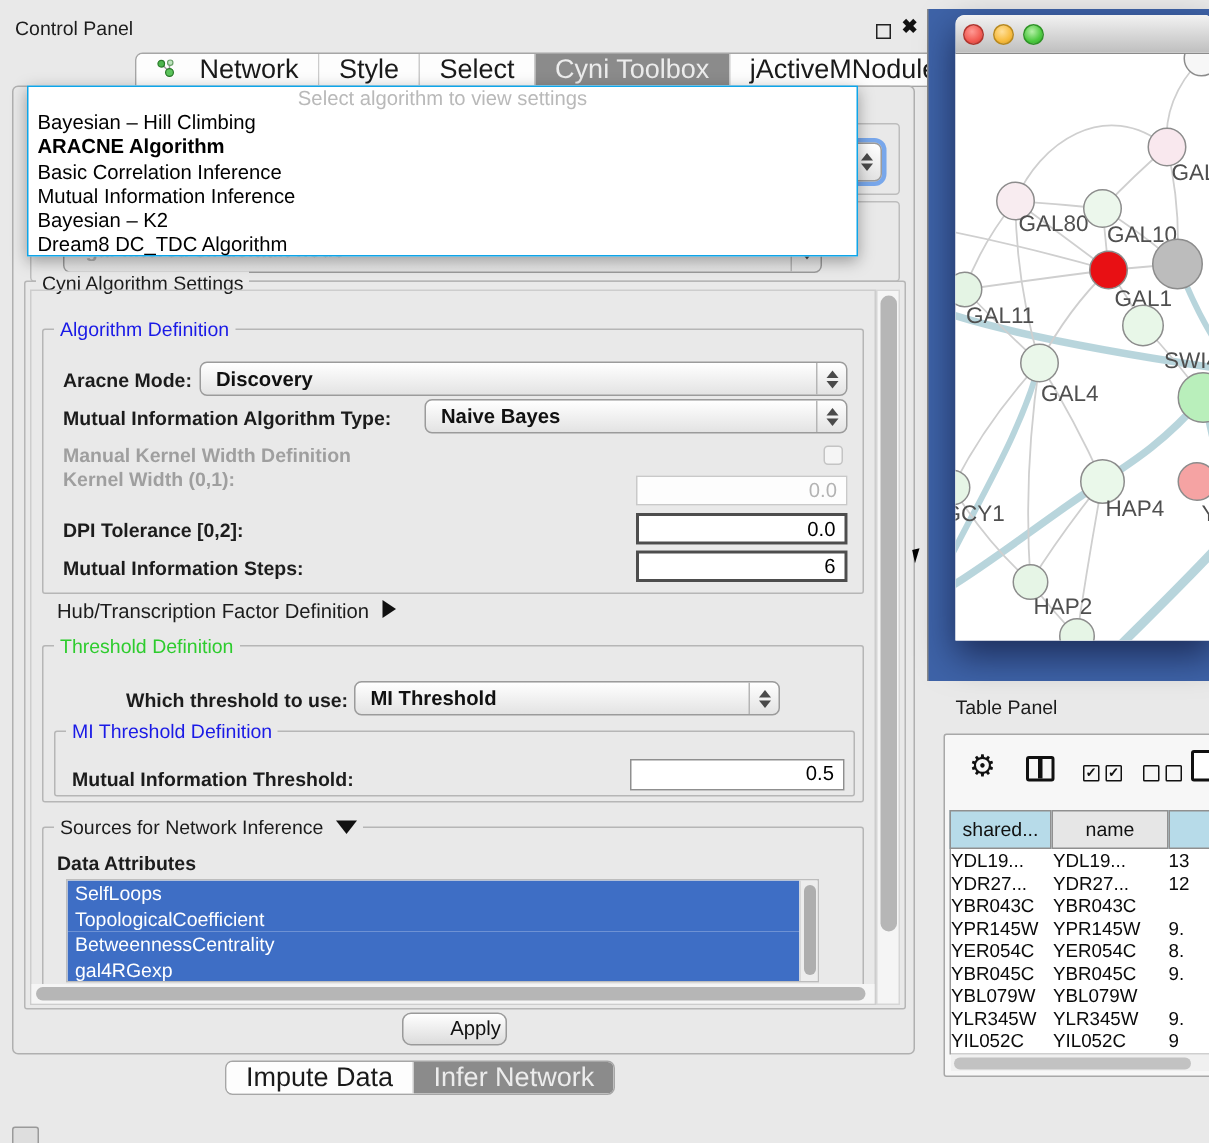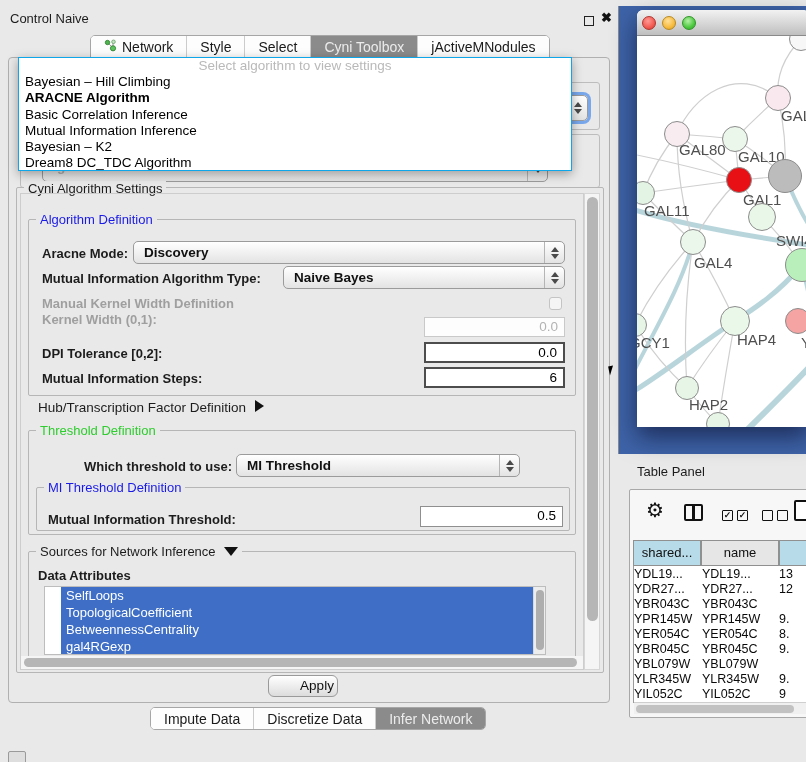--- a/index.html
+++ b/index.html
@@ -7,21 +7,21 @@
   body { font-family: "Liberation Sans", sans-serif; background:#e9e9e9; }
   #screen { position:relative; width:806px; height:762px; overflow:hidden; background:#e9e9e9; }
   .abs { position:absolute; }
 
   
   .cp-titlebar-text { left:10px; top:11px; font-size:13px; color:#1c1c1c; }
   .float-ico { left:584px; top:16px; width:10px; height:10px; border:1.5px solid #222; background:transparent; }
   .close-ico { left:601px; top:10px; font-size:13px; font-weight:bold; color:#111; }
 
   .tabstrip { display:flex; height:23px; border:1px solid #a6a6a6; border-radius:5px 5px 0 0; background:#fdfdfd; overflow:hidden; }
-  .tab { display:flex; align-items:center; gap:5px; padding:0 13px; font-size:14px; color:#1a1a1a; border-right:1px solid #cccccc; background:#fdfdfd; cursor:default; }
+  .tab { display:flex; align-items:center; gap:16px; padding:0 13px; font-size:18px; color:#1a1a1a; border-right:1px solid #cccccc; background:#fdfdfd; cursor:default; }
   .tab:last-child { border-right:none; }
   .tab.selected { background:#8b8b8b; color:#ececec; }
 
   .content-box { left:8px; top:57px; width:602px; height:646px; border:1px solid #b0b0b0; border-radius:4px; background:#e9e9e9; }
 
   .ghost-box { border:1px solid #bdbdbd; border-radius:3px; }
   .combo { border:1px solid #9b9b9b; border-radius:5px; background:linear-gradient(#ffffff,#e3e3e3); display:flex; align-items:center;font-weight:bold; }
   .combo .combo-text { flex:1; padding-left:10px; font-size:13.5px; color:#111; white-space:nowrap; overflow:hidden; }
   .combo .spinner { width:20px; align-self:stretch; border-left:1px solid #b5b5b5; display:flex; flex-direction:column; align-items:center; justify-content:center; gap:2px; }
   .tri-up { width:0; height:0; border-left:4px solid transparent; border-right:4px solid transparent; border-bottom:5px solid #4a4a4a; }
@@ -47,21 +47,21 @@
 
   .numfield { background:#ffffff; font-size:13.5px; text-align:right; padding-right:6px; color:#000; }
   .numfield.strong { border:2px solid #4d4d4d; }
   .numfield.normal { border:1.5px solid #8f8f8f; }
   .numfield.dis { border:1px solid #c9c9c9; color:#b3b3b3; background:#fdfdfd; }
   .chk { width:13px; height:13px; border:1.5px solid #c4c4c4; border-radius:3px; background:#f5f5f5; }
 
   .arrow-right { display:inline-block; width:0; height:0; border-top:6px solid transparent; border-bottom:6px solid transparent; border-left:9px solid #111; margin-left:9px; }
   .arrow-down { display:inline-block; width:0; height:0; border-left:7px solid transparent; border-right:7px solid transparent; border-top:9px solid #111; margin-left:8px; }
 
-  .listbox { background:#ffffff; border:1px solid #bdbdbd; overflow:hidden;padding-left:16px; }
+  .listbox { background:#ffffff; border:1px solid #bdbdbd; overflow:hidden; }
   .attr-item { height:17px; line-height:17px; padding-left:5px; font-size:13px; color:#000; width:calc(100% - 12px); }
   .attr-item.selected { background:#3e6ec5; color:#ffffff; }
   .list-vscroll { position:absolute; right:0; top:0; bottom:0; width:12px; background:#ededed; border-left:1px solid #d8d8d8; }
   .list-vthumb { position:absolute; left:1.5px; top:3px; width:8px; height:60px; background:#aeaeae; border-radius:4px; }
 
   .scroll-track-v { background:#f5f5f5; border:1px solid #d6d6d6; }
   .scroll-thumb { background:#b6b6b6; border-radius:6px; }
 
   .btn { border:1px solid #9a9a9a; border-radius:6px; background:linear-gradient(#ffffff,#dcdcdc); font-size:13.5px; color:#111; text-align:center;padding-left:28px; }
 
@@ -94,21 +94,21 @@
   .tp-hthumb { position:absolute; left:2px; top:1.5px; width:158px; height:8px; background:#c2c2c2; border-radius:4px; }
 
   .mini-ico { left:8px; top:751px; width:18px; height:14px; border:1.5px solid #9a9a9a; border-radius:2px; background:#dedede; }
   .cursor { left:609px; top:366px; width:0; height:0; border-left:5px solid #000; border-bottom:9px solid transparent; transform:rotate(-12deg); }
 </style>
 </head>
 <body>
 
 <div id="screen">
 
-  <div class="abs cp-titlebar-text">Control Naive</div>
+  <div class="abs cp-titlebar-text">Control Panel</div>
   <div class="abs float-ico"></div>
   <div class="abs close-ico">✖</div>
 
   <div class="abs tabstrip" style="left:90px; top:35px;">
     <div class="tab">
       <span>
         <svg width="13" height="13" viewBox="0 0 13 13">
           <line x1="4" y1="4" x2="9" y2="9" stroke="#9a9a9a" stroke-width="1"></line>
           <line x1="9" y1="3" x2="9" y2="9" stroke="#9a9a9a" stroke-width="1"></line>
           <circle cx="3.5" cy="3.5" r="2.2" fill="#4db54d" stroke="#2a7a2a" stroke-width="0.8"></circle>
@@ -227,23 +227,20 @@
   <div class="abs scroll-track-v" style="left:584px; top:193px; width:16px; height:477px;"></div>
   <div class="abs scroll-thumb" style="left:587px; top:197px; width:11px; height:424px;"></div>
   <div class="abs" style="left:21px; top:656px; width:562px; height:13px; background:#f5f5f5;"></div>
   <div class="abs scroll-thumb" style="left:24px; top:658px; width:553px; height:9px;"></div>
 
   <div class="abs btn" style="left:268px; top:675px; width:70px; height:22px; line-height:20px;">Apply</div>
 
   <div class="abs tabstrip" style="left:150px; top:707px; border-radius:5px;">
     <div class="tab">
         <span>Impute Data</span>
-      </div>
-    <div class="tab">
-        <span>Discretize Data</span>
       </div>
     <div class="tab selected">
         <span>Infer Network</span>
       </div>
   </div>
 
   <div class="abs popup">
     <div class="popup-title">Select algorithm to view settings</div>
     <div id="algo-list">
         <div class="algo-item">Bayesian – Hill Climbing</div>

